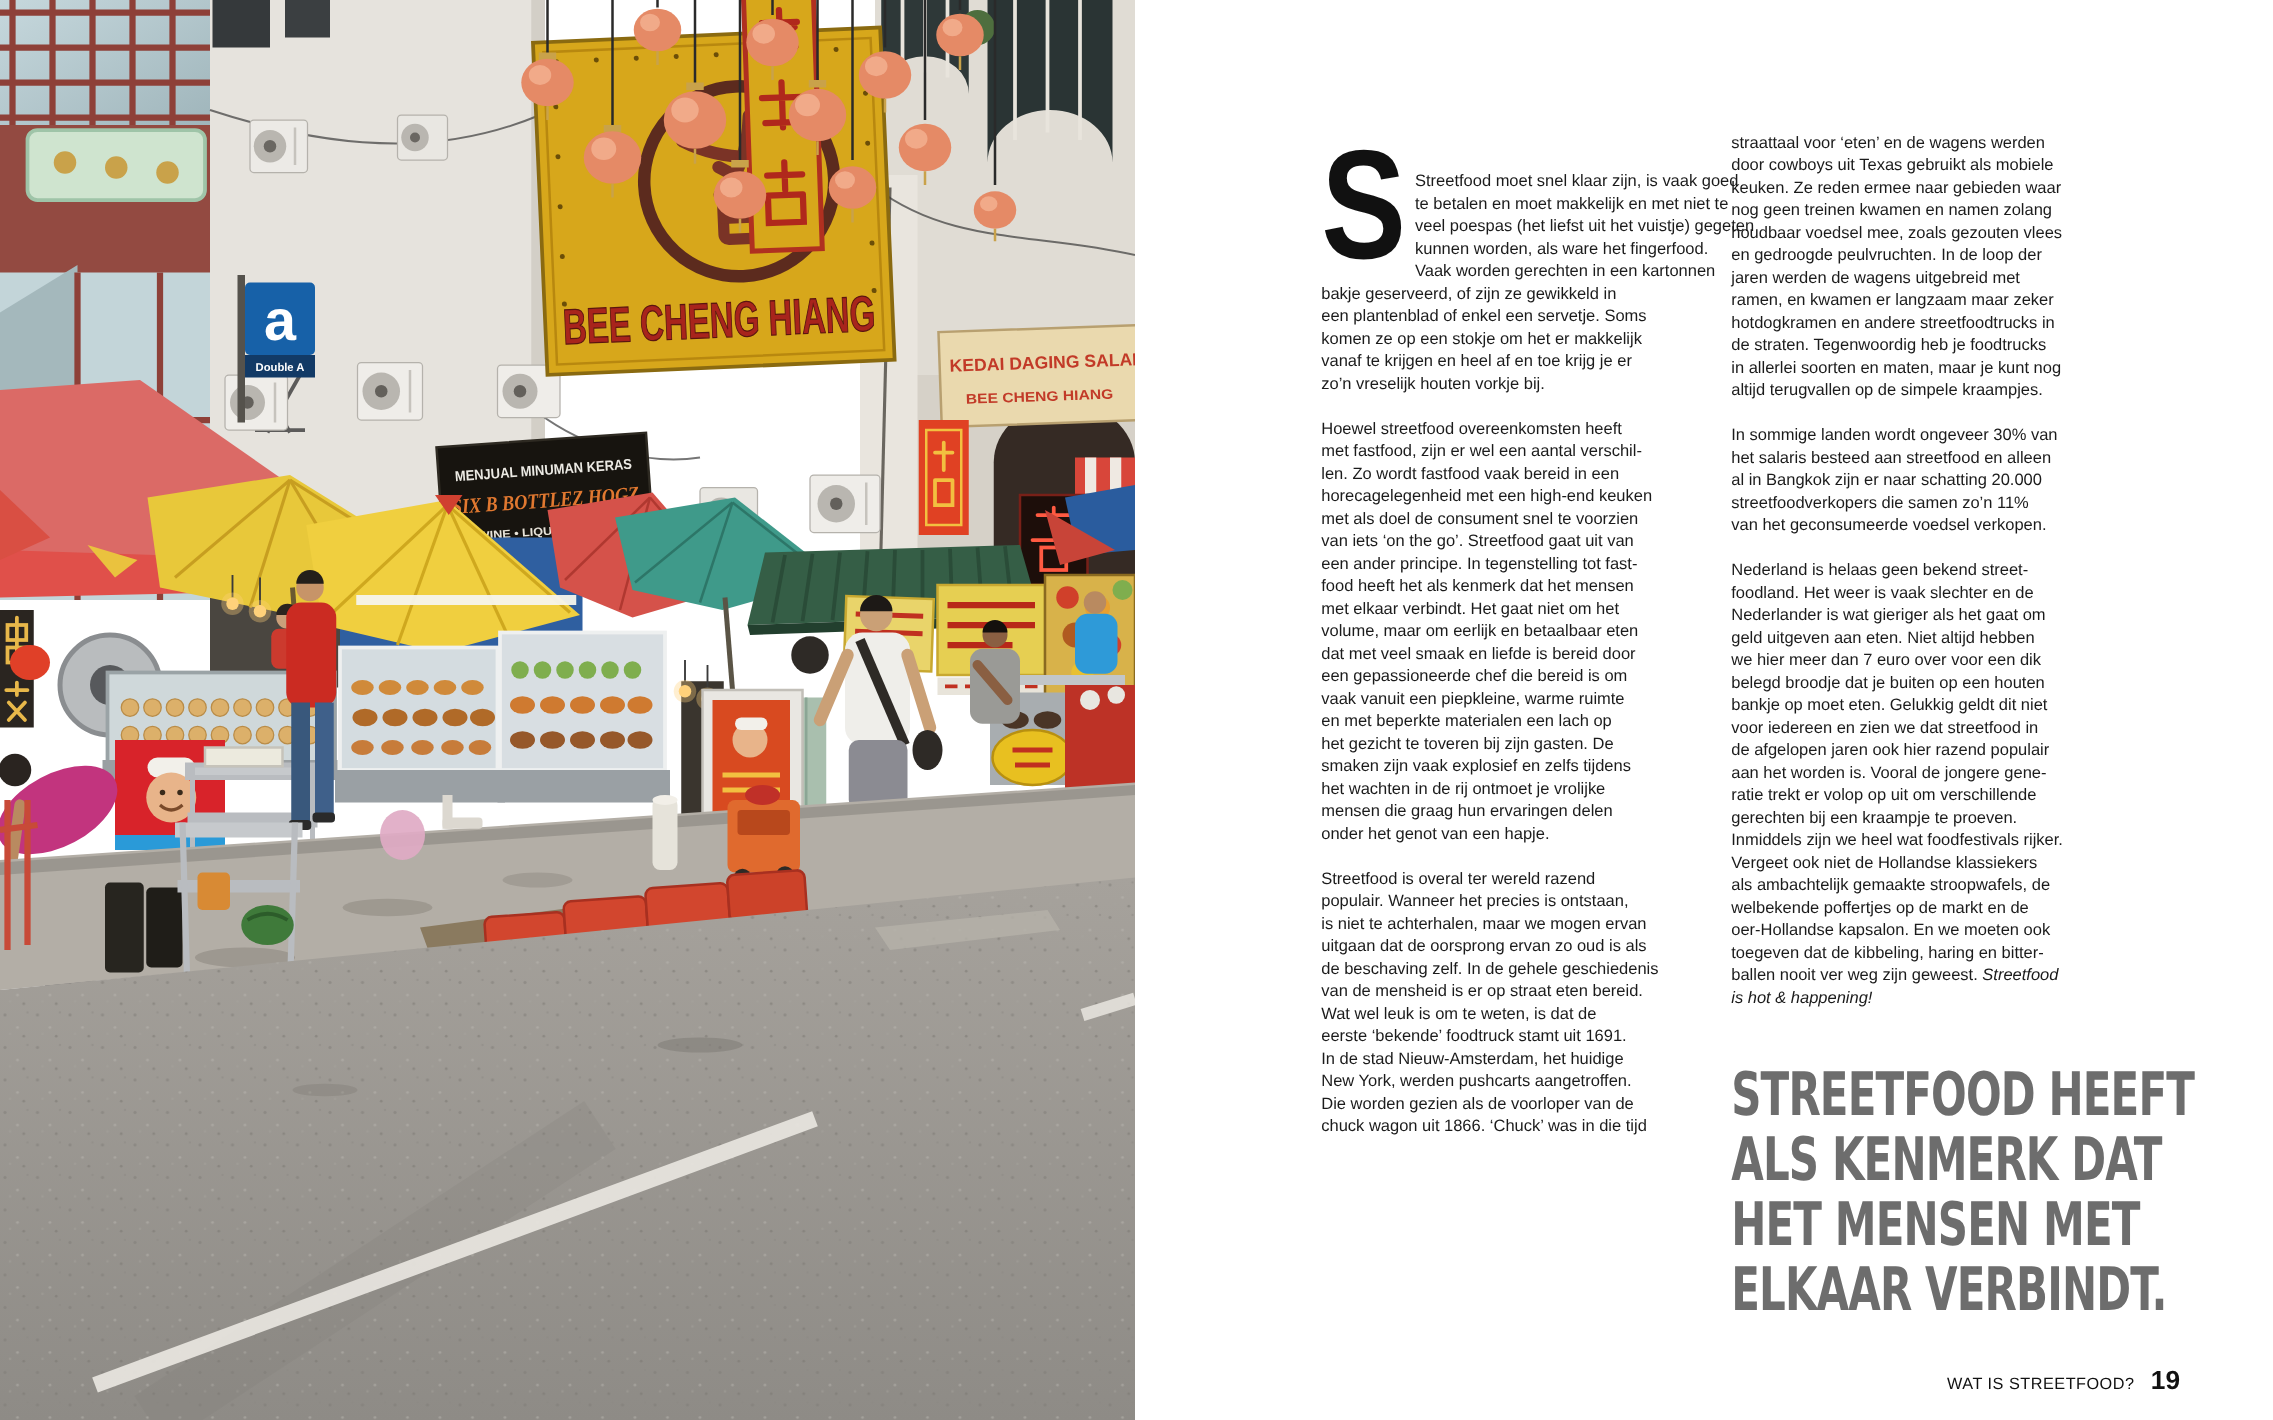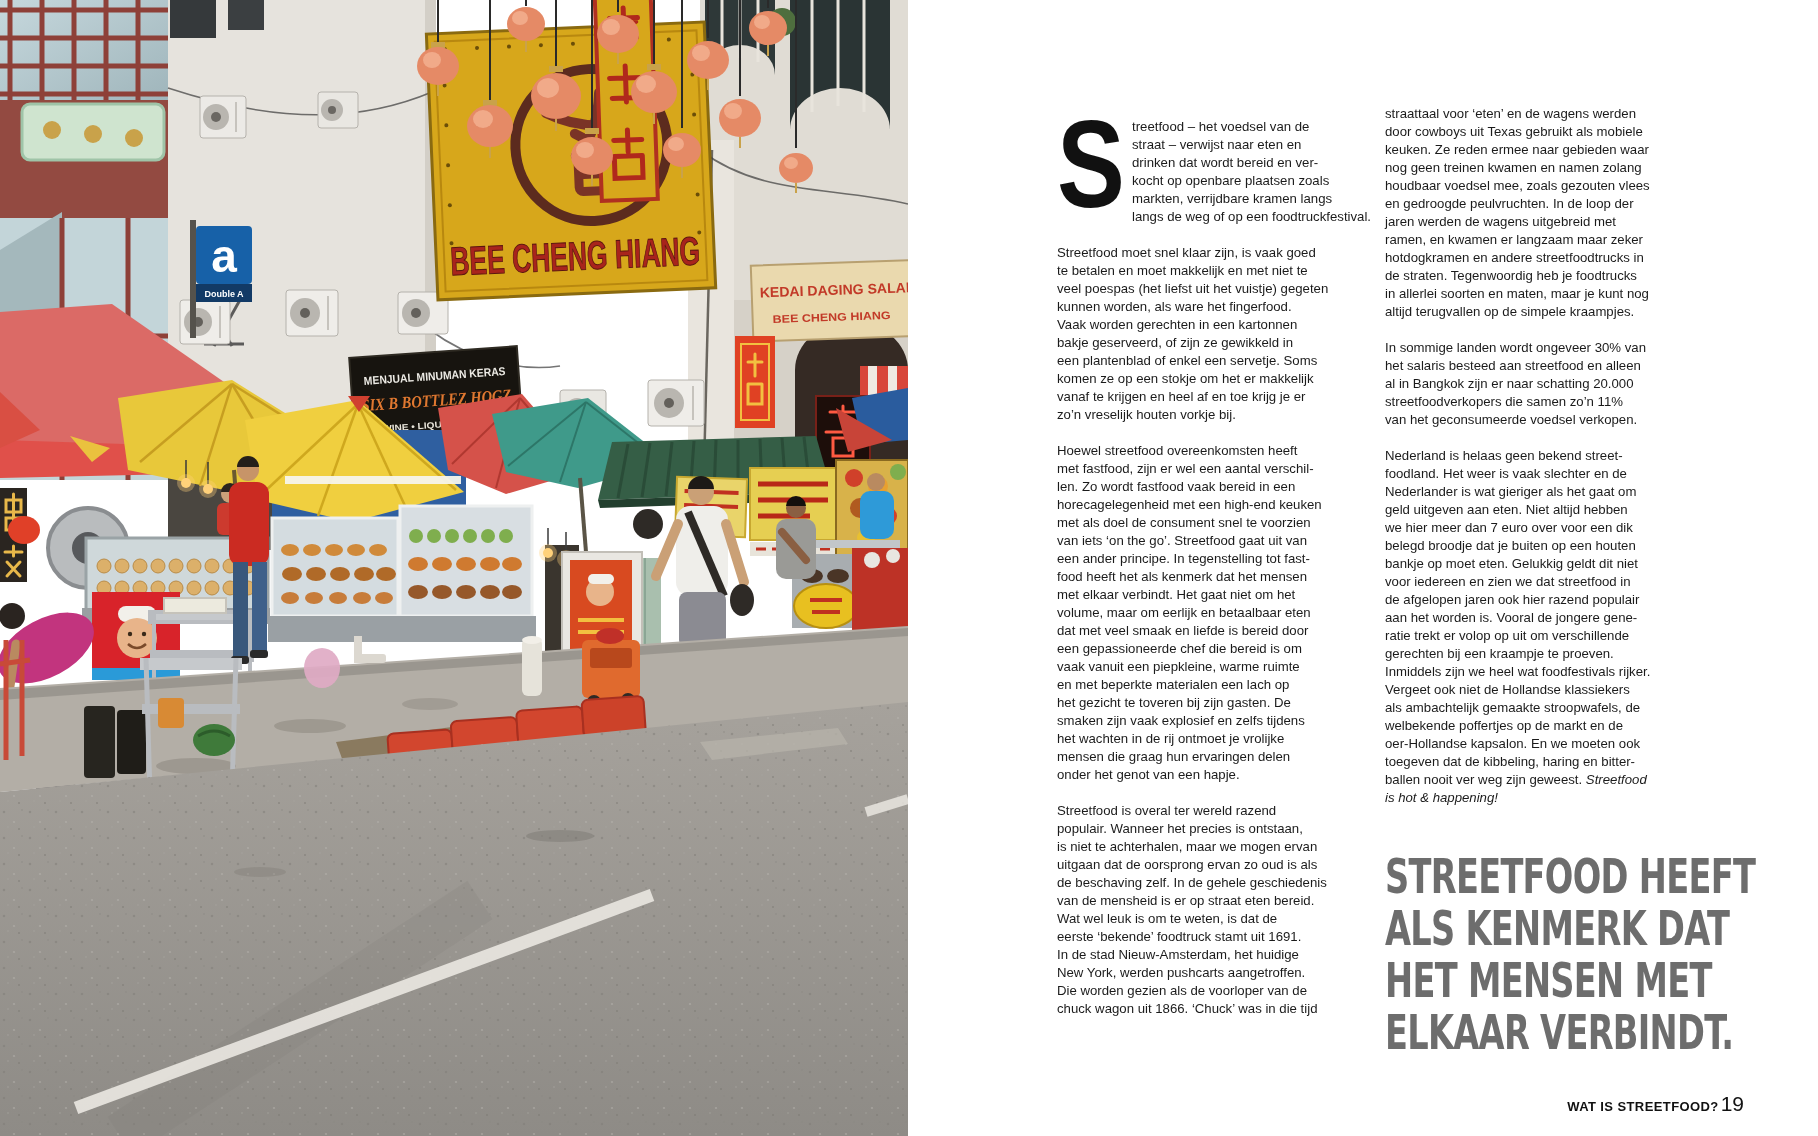--- a/index.html
+++ b/index.html
@@ -16,22 +16,22 @@
   .col2{left:477px;top:105px;width:322px;}
   .para{white-space:pre;margin:0 0 18px 0;}
   .dropcap{float:left;width:64px;height:90px;margin:2px 11px 0 0;
            font-weight:700;font-size:124px;line-height:88px;color:#111;
            transform:scaleX(.82);transform-origin:0 0;}
   .pull-quote{position:absolute;left:477px;top:850px;white-space:pre;
               font-family:"DejaVu Sans", sans-serif;font-weight:700;
               font-size:48px;line-height:52px;letter-spacing:-1px;color:#6d6d6d;
               transform:scaleX(.70);transform-origin:0 0;}
   .footer{position:absolute;right:74px;bottom:20px;display:flex;align-items:baseline;}
-  .footer-label{font-size:13px;font-weight:700;letter-spacing:.4px;color:#111;}
-  .page-number{font-size:21px;font-weight:400;color:#111;margin-left:2px;}
+  .footer-label{font-size:13px;font-weight:400;letter-spacing:.4px;color:#111;}
+  .page-number{font-size:21px;font-weight:700;color:#111;margin-left:13px;}
   em{font-style:italic;}
 </style>
 </head>
 <body>
 
 <div class="spread">
 
   <div class="photo-page">
     <svg width="908" height="1136" viewBox="0 0 908 1136" xmlns="http://www.w3.org/2000/svg">
       <defs>
@@ -722,26 +722,21 @@
         <line x1="866" y1="812" x2="908" y2="799" stroke="#e9e6e0" stroke-width="10" opacity=".85"></line>
         <ellipse cx="560" cy="836" rx="34" ry="6" fill="#6e6a64" opacity=".35"></ellipse>
         <ellipse cx="260" cy="872" rx="26" ry="5" fill="#6e6a64" opacity=".25"></ellipse>
       </g>
     </svg>
   </div>
 
   <div class="text-page">
     <div class="article">
       <div class="col col1">
-        <div class="para"><span class="dropcap">S</span><span>treetfood – het voedsel van de
-straat – verwijst naar eten en
-drinken dat wordt bereid en ver-
-kocht op openbare plaatsen zoals
-markten, verrijdbare kramen langs
-langs de weg of op een foodtruckfestival.</span></div>
+        <div class="para"><span class="dropcap">S</span></div>
         <div class="para">Streetfood moet snel klaar zijn, is vaak goed
 te betalen en moet makkelijk en met niet te
 veel poespas (het liefst uit het vuistje) gegeten
 kunnen worden, als ware het fingerfood.
 Vaak worden gerechten in een kartonnen
 bakje geserveerd, of zijn ze gewikkeld in
 een plantenblad of enkel een servetje. Soms
 komen ze op een stokje om het er makkelijk
 vanaf te krijgen en heel af en toe krijg je er
 zo’n vreselijk houten vorkje bij.</div>

